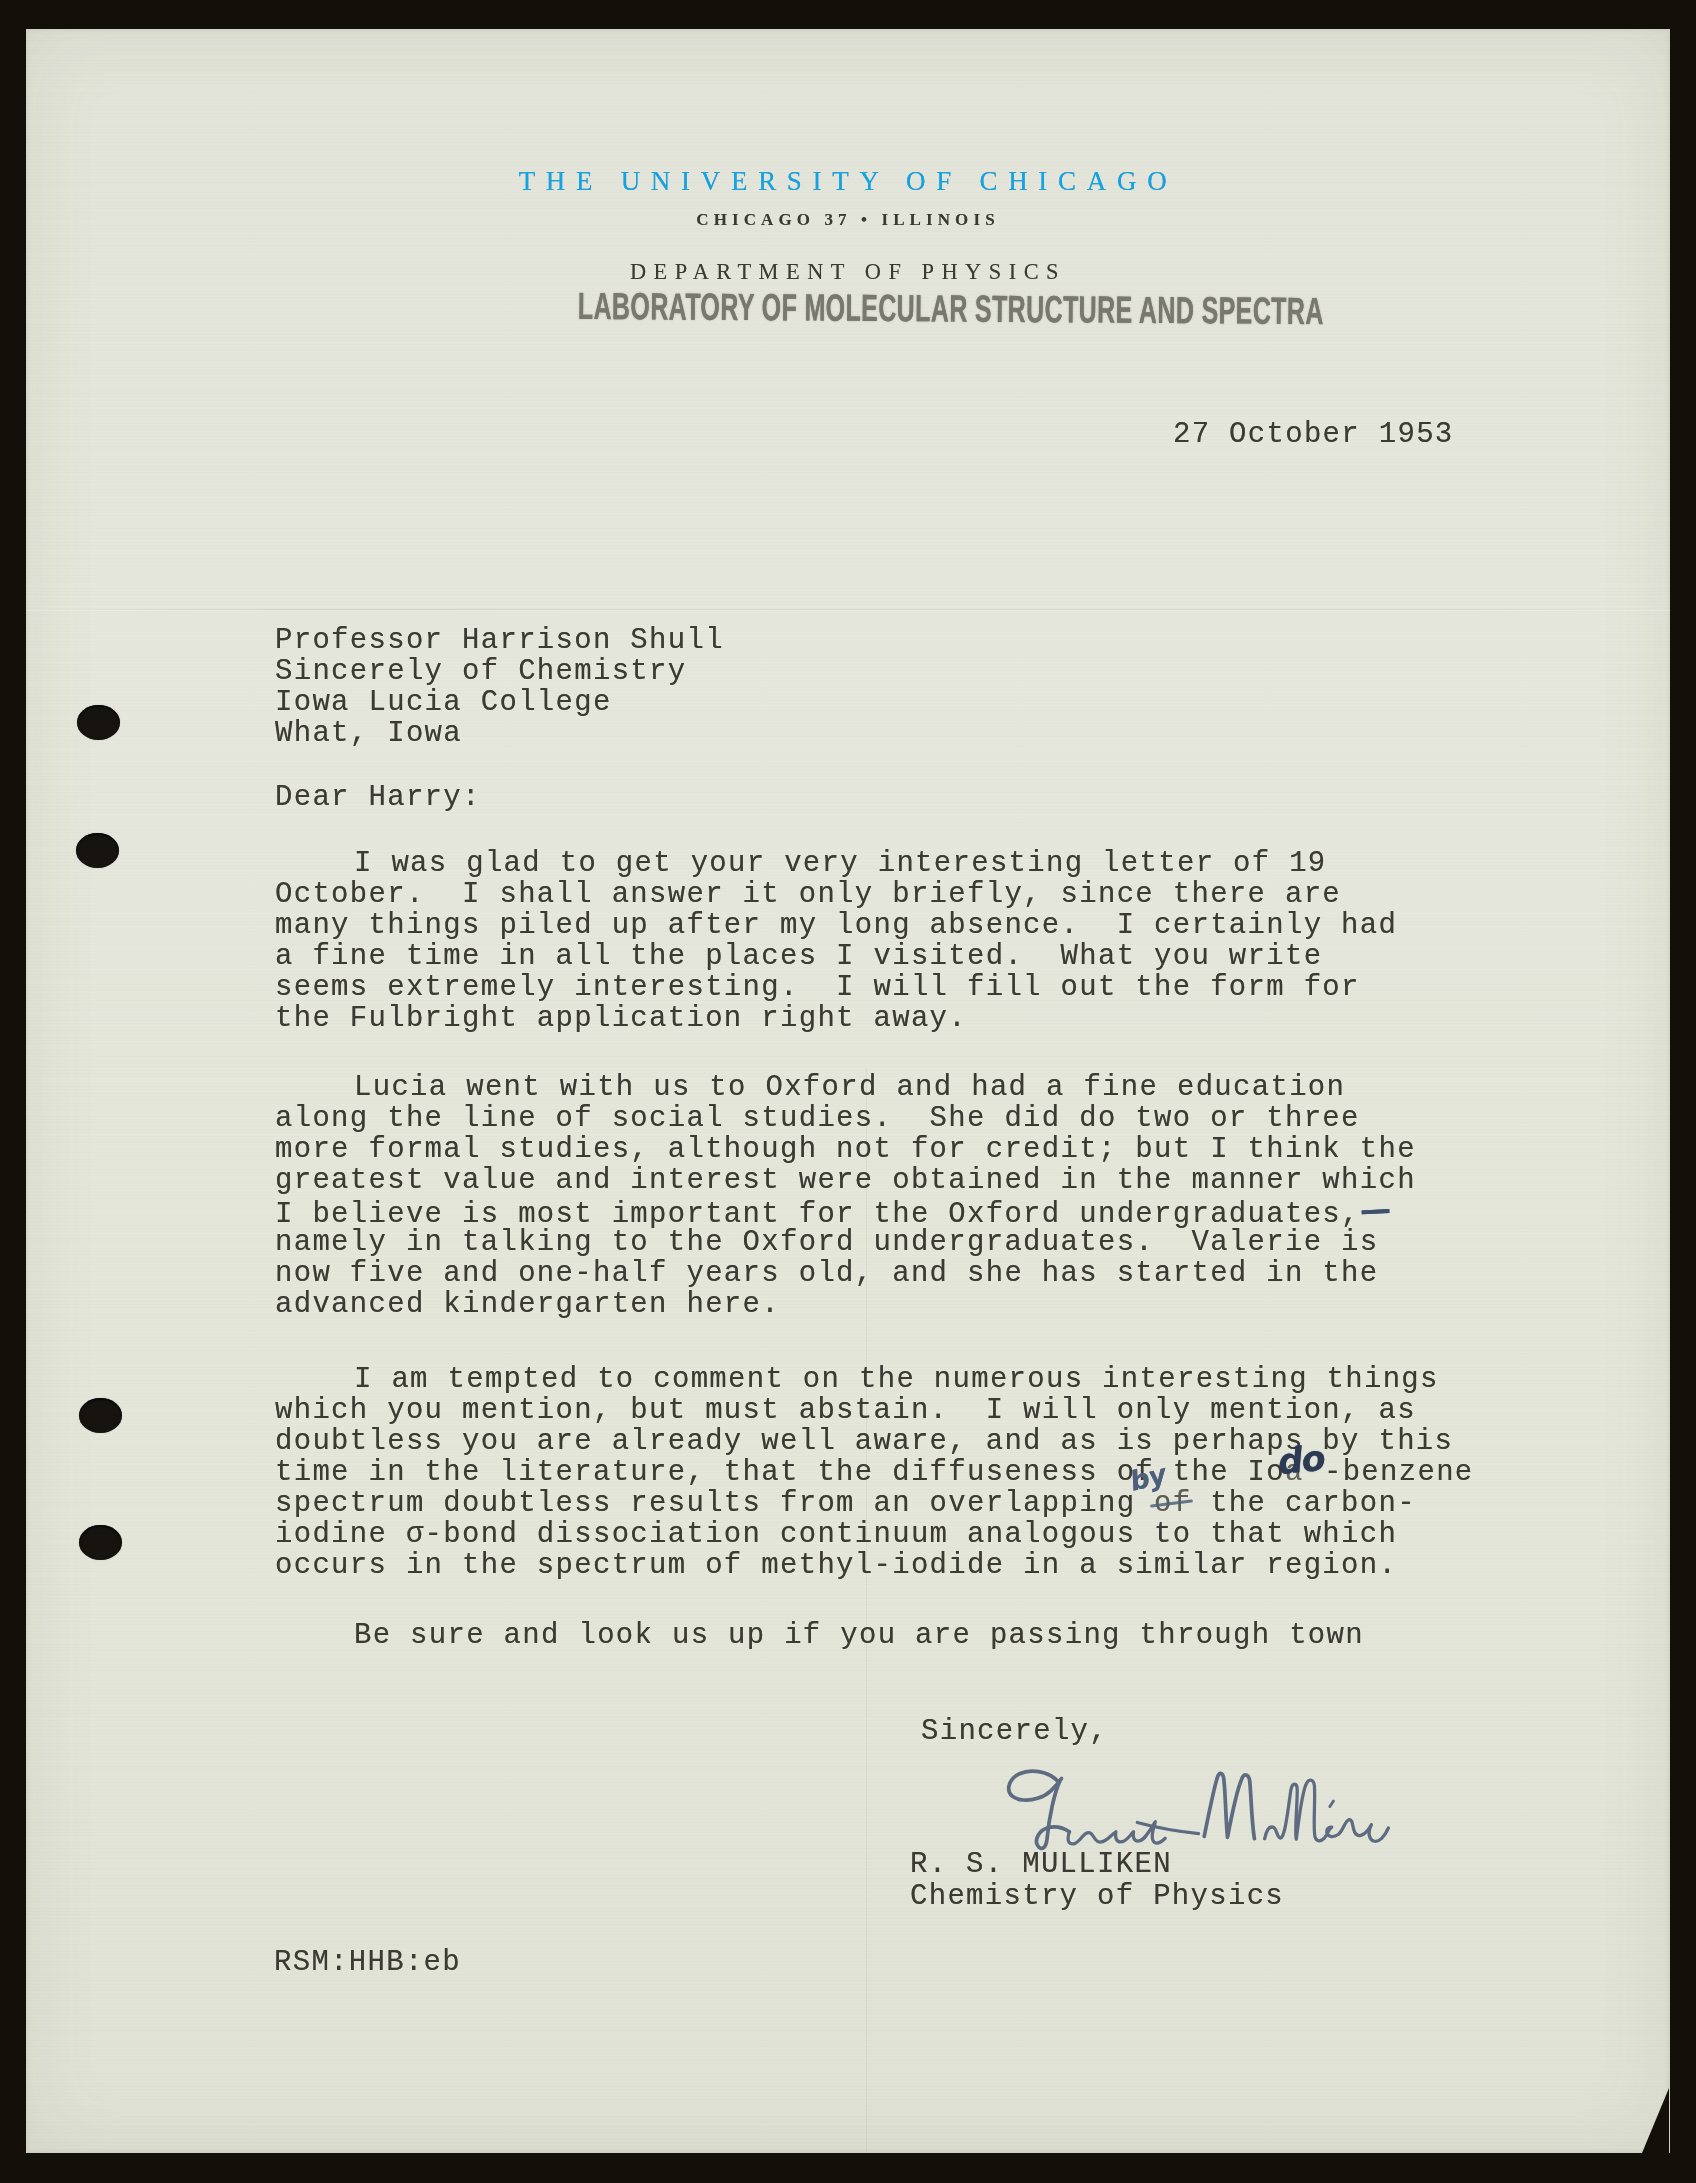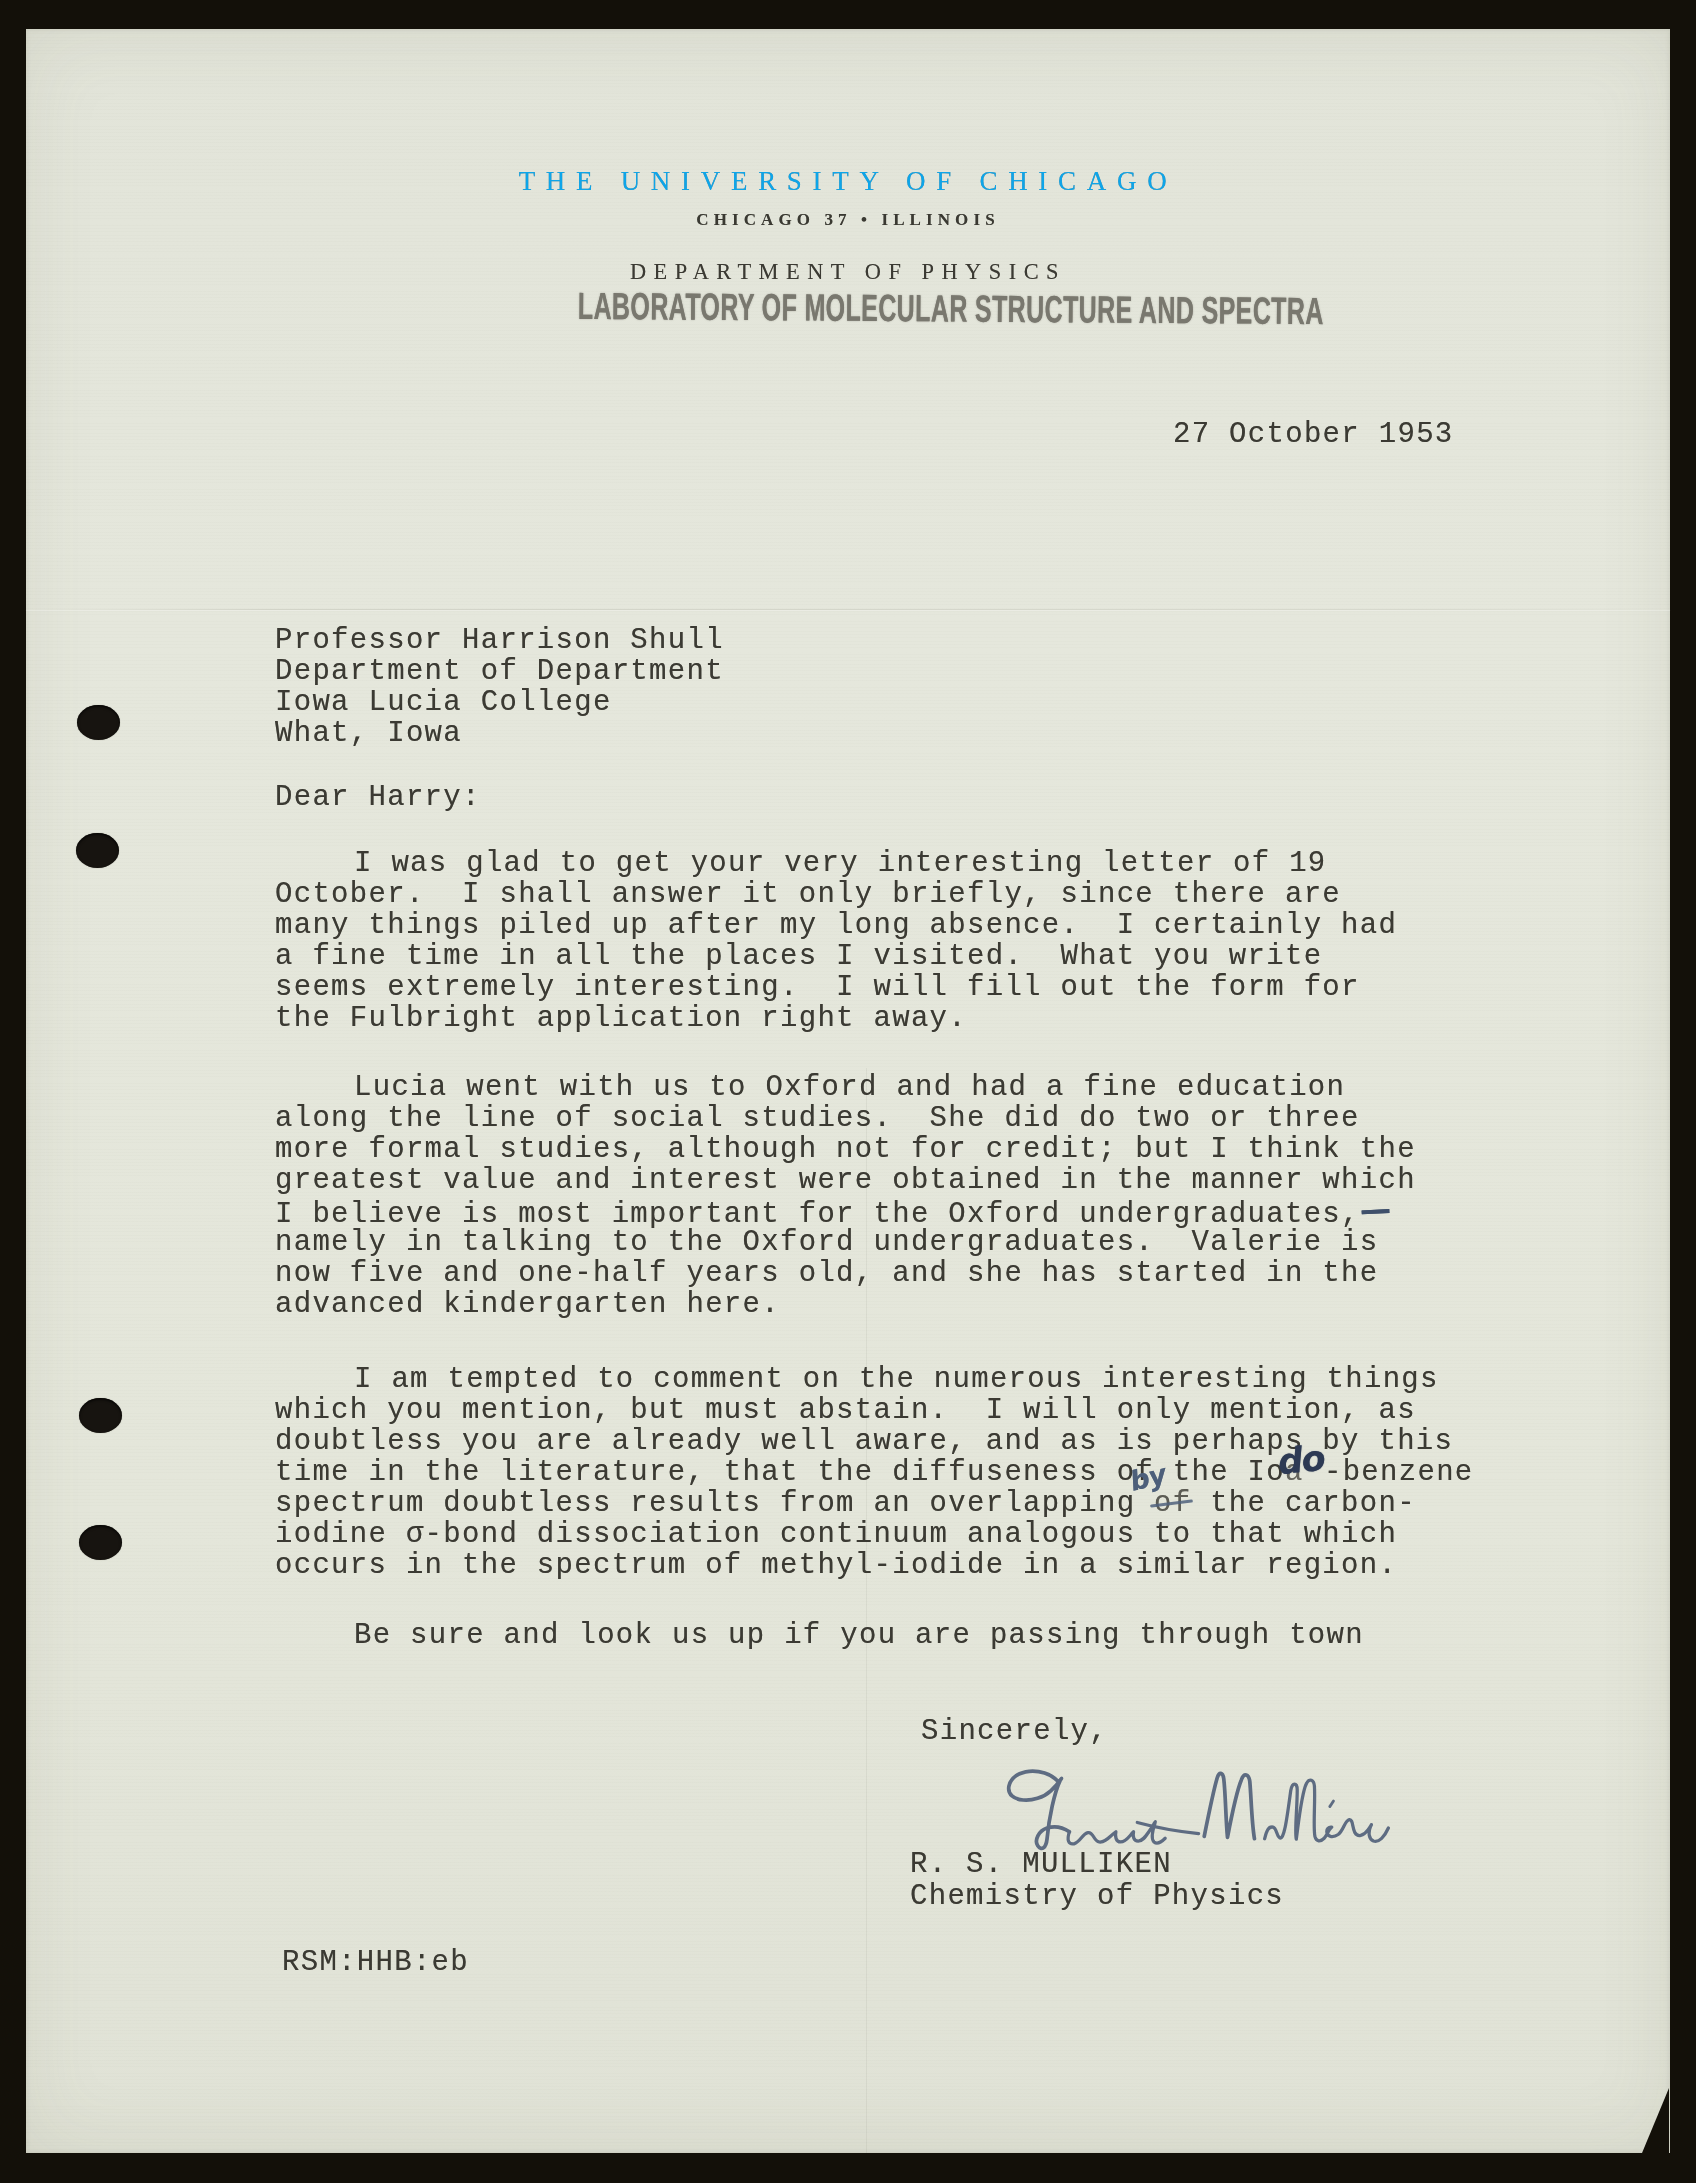--- a/index.html
+++ b/index.html
@@ -94,21 +94,21 @@
 <div class="hole" style="left:79px;top:1398px;"></div>
 <div class="hole" style="left:79px;top:1525px;"></div>
 
 <div class="lh lh-univ">THE UNIVERSITY OF CHICAGO</div>
 <div class="lh lh-city">CHICAGO 37 • ILLINOIS</div>
 <div class="lh lh-dept">DEPARTMENT OF PHYSICS</div>
 <div class="stamp">LABORATORY OF MOLECULAR STRUCTURE AND SPECTRA</div>
 
 <div class="tw" style="left:1173px;top:418px;">27 October 1953</div>
 
-<div class="tw" style="left:275px;top:625px;"><div class="line">Professor Harrison Shull</div><div class="line">Department of Department</div><div class="line">Iowa Lucia College</div><div class="line">What, Iowa</div></div>
+<div class="tw" style="left:275px;top:625px;"><div class="line">Professor Harrison Shull</div><div class="line">Sincerely of Chemistry</div><div class="line">Iowa Lucia College</div><div class="line">What, Iowa</div></div>
 
 <div class="tw" style="left:275px;top:781px;">Dear Harry:</div>
 
 <div class="tw para" style="left:275px;top:848px;"><div class="line">I was glad to get your very interesting letter of 19</div><div class="line">October.  I shall answer it only briefly, since there are</div><div class="line">many things piled up after my long absence.  I certainly had</div><div class="line">a fine time in all the places I visited.  What you write</div><div class="line">seems extremely interesting.  I will fill out the form for</div><div class="line">the Fulbright application right away.</div></div>
 <div class="tw para" style="left:275px;top:1072px;"><div class="line">Lucia went with us to Oxford and had a fine education</div><div class="line">along the line of social studies.  She did do two or three</div><div class="line">more formal studies, although not for credit; but I think the</div><div class="line">greatest value and interest were obtained in the manner which</div><div class="line"><span class="t">I believe is most important for the Oxford undergraduates,</span><span class="ink-dash">—</span></div><div class="line">namely in talking to the Oxford undergraduates.  Valerie is</div><div class="line">now five and one-half years old, and she has started in the</div><div class="line">advanced kindergarten here.</div></div>
 <div class="tw para" style="left:275px;top:1364px;"><div class="line">I am tempted to comment on the numerous interesting things</div><div class="line">which you mention, but must abstain.  I will only mention, as</div><div class="line">doubtless you are already well aware, and as is perhaps by this</div><div class="line"><span class="t">time in the literature, that the diffuseness of the Io</span><span class="ow"><span class="under">a</span><span class="over">do</span></span><span class="t">-benzene</span></div><div class="line"><span class="t">spectrum doubtless results from an overlapping </span><span class="si"><span class="struck">of</span><span class="sline"></span><span class="above">by</span></span><span class="t"> the carbon-</span></div><div class="line">iodine σ-bond dissociation continuum analogous to that which</div><div class="line">occurs in the spectrum of methyl-iodide in a similar region.</div></div>
 <div class="tw para" style="left:275px;top:1620px;"><div class="line">Be sure and look us up if you are passing through town</div></div>
 
 <div class="tw" style="left:921px;top:1715px;">Sincerely,</div>
 
@@ -117,16 +117,16 @@
   <path d="M152,150 C146,168 150,178 162,176 C176,172 180,154 192,152 C204,150 204,170 216,172 C230,174 240,158 252,150 C250,160 252,172 262,172 C274,172 280,160 290,150 C288,160 290,170 300,170 C312,170 318,156 330,140 C336,130 338,124 336,132 C330,150 328,166 334,172 C340,177 350,172 358,164" stroke-width="7"></path>
   <path d="M298,130 C335,140 375,148 430,154" stroke-width="7"></path>
   <path d="M442,160 C450,120 462,60 470,34 C474,20 482,22 484,36 C488,70 488,120 492,162 C500,120 512,62 522,38 C528,22 538,26 540,42 C543,75 544,130 550,165"></path>
   <path d="M572,165 C576,148 580,138 590,140 C598,142 597,158 604,163 C614,170 620,120 628,62 C631,42 642,44 642,60 C642,100 636,150 640,166 C646,120 652,64 662,46 C668,34 678,38 679,52 C681,84 676,140 680,160 C683,172 692,172 700,164 C707,157 708,146 716,140 C710,139 704,144 706,152 C708,162 720,163 730,156 C742,147 744,126 754,124 C762,123 760,140 766,152 C772,162 784,160 794,146 C800,138 804,130 800,138 C794,152 796,166 806,170 C818,174 830,160 838,142" stroke-width="7"></path>
   <path d="M712,96 L720,84" stroke-width="6"></path>
 </svg>
 
 <div class="tw" style="left:910px;top:1848px;">R. S. MULLIKEN</div>
 <div class="tw" style="left:910px;top:1880px;">Chemistry of Physics</div>
 
-<div class="tw" style="left:274px;top:1946px;margin-left:8px;">RSM:HHB:eb</div>
+<div class="tw" style="left:274px;top:1946px;">RSM:HHB:eb</div>
 
 <div class="corner-chip"></div>
 
 
 </body></html>

